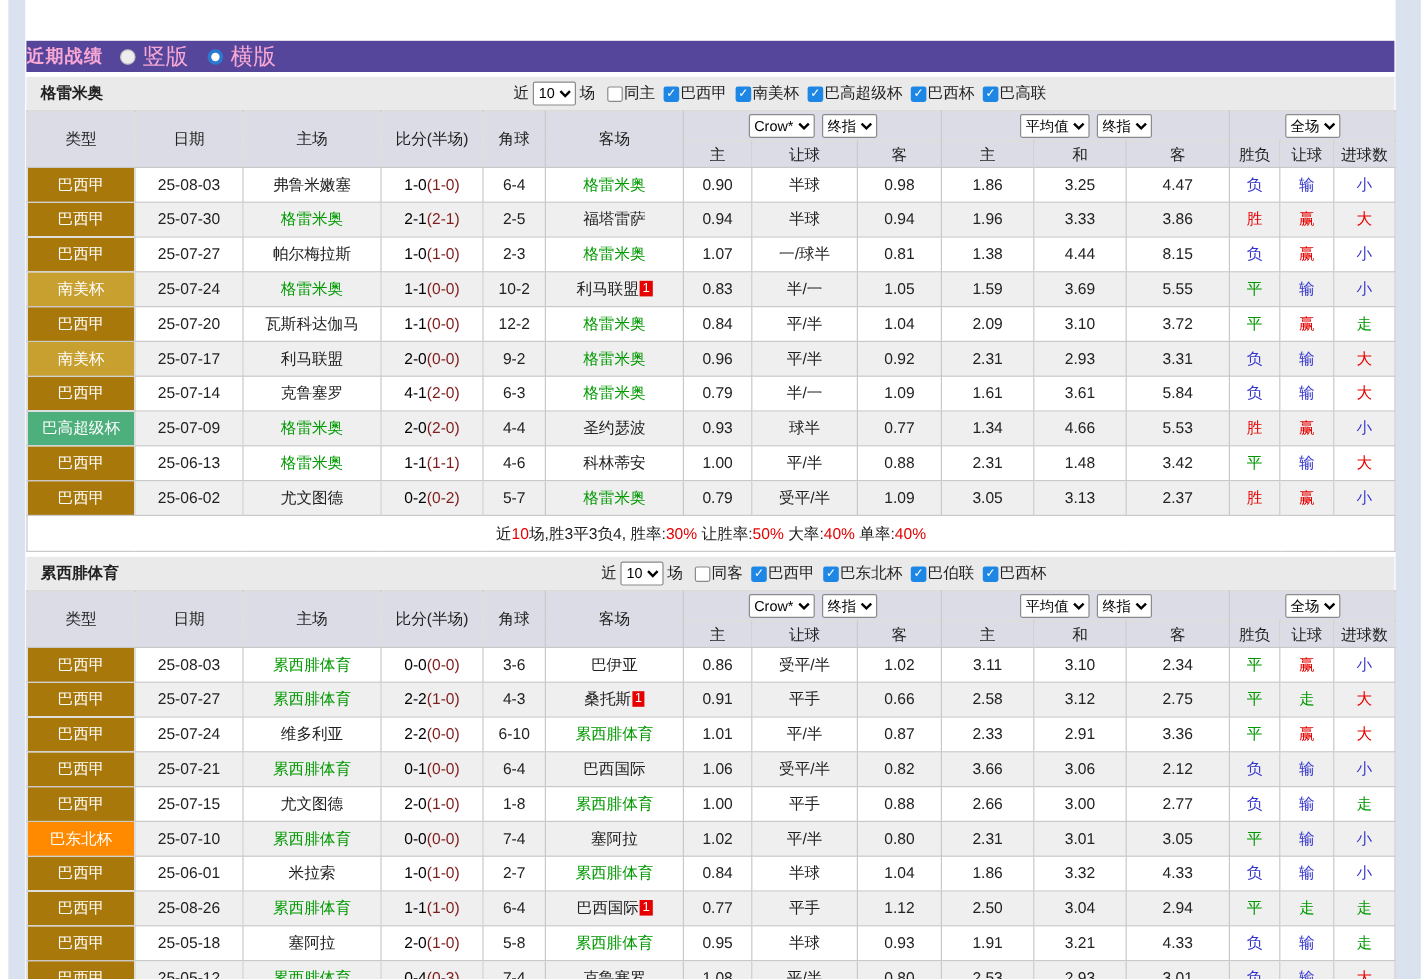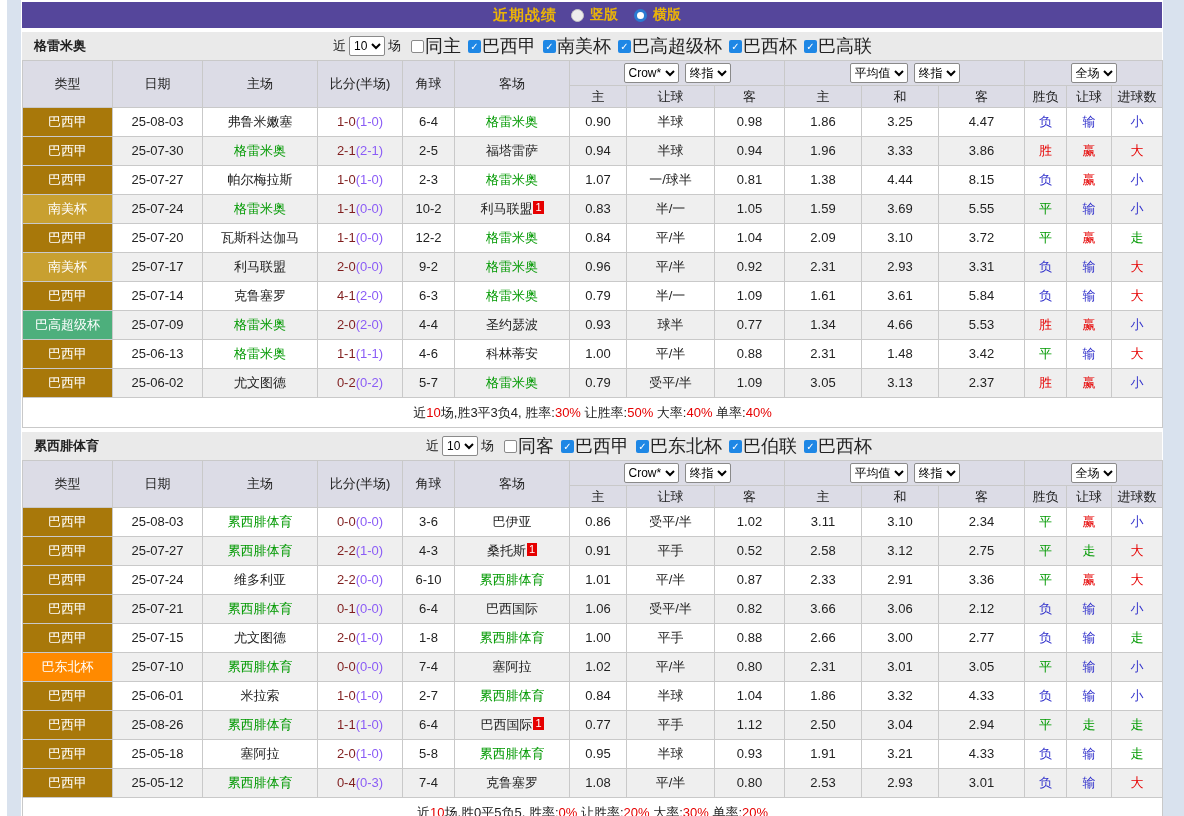--- a/index.html
+++ b/index.html
@@ -3,60 +3,60 @@
 <meta charset="utf-8">
 <style>
   html,body{margin:0;padding:0;width:1184px;height:816px;overflow:hidden;
     font-family:"Liberation Sans","DejaVu Sans",sans-serif;background:#ffffff;color:#222;}
   .strip{position:absolute;top:0;height:816px;background:#D9E2EE;}
   .strip.left{left:7px;width:14px;}
   .strip.right{right:0;width:21px;}
   .content{position:absolute;left:22px;top:2px;width:1140px;}
 
   
-  .topbar{height:26px;background:#55469B;display:flex;align-items:center;justify-content:center;color:#eab308;}
+  .topbar{height:26px;background:#55469B;display:flex;align-items:center;color:#f9a8d4;margin-top:32px;}
   .topbar .title{font-weight:bold;font-size:15px;letter-spacing:1px;margin-right:14px;}
   .radio-group{display:flex;align-items:center;gap:6px;}
   .radio{width:13px;height:13px;border-radius:50%;box-sizing:border-box;display:inline-block;cursor:pointer;}
   .radio.unchecked{background:#EDEDED;border:1px solid #c5c5c5;}
   .radio.checked{background:#fff;border:3px solid #2A7AD2;}
-  .radio-label{font-size:14px;margin-right:10px;font-weight:bold;}
+  .radio-label{font-size:19px;margin-right:10px;}
 
   
   .section{margin-top:4px;}
   .sec-head{height:28px;background:#EAEAEA;display:flex;align-items:center;font-size:13px;}
   .team-name{font-weight:bold;padding-left:12px;}
   .filters{display:flex;align-items:center;margin-left:auto;margin-right:290px;white-space:nowrap;}
   .filters .txt{margin:0 3px;}
   select{font-size:12px;height:20px;background:#fff;border:1px solid #8a8a8a;border-radius:2px;}
   .cb{width:13px;height:13px;display:inline-flex;align-items:center;justify-content:center;
       border-radius:2px;margin-left:7px;box-sizing:border-box;cursor:pointer;flex:0 0 auto;}
   .cb.checked{background:#1E87E5;color:#fff;font-size:10px;font-weight:bold;line-height:13px;}
   .cb.unchecked{background:#fff;border:1px solid #8a8a8a;}
-  .cb-label{font-size:18px;margin-left:1px;}
+  .cb-label{font-size:13px;margin-left:1px;}
 
   
   table{border-collapse:collapse;width:100%;table-layout:fixed;font-size:13px;}
   th,td{border:1px solid #C9C9C9;text-align:center;padding:0;white-space:nowrap;overflow:hidden;}
   table{border:1px solid #15803d;}
   thead th{background:#DCDCE6;font-weight:normal;color:#222;}
   thead tr.h1 th{height:24px;}
   thead tr.h2 th{height:21px;}
   tbody td{height:28px;line-height:28px;}
   tbody tr:nth-child(odd) td{background:#ffffff;}
   tbody tr:nth-child(even) td{background:#EFEFEF;}
   tbody td.let{background:#FBF5EB;}
   tbody td.avg{background:#EAF4F9;}
   td.type{color:#fff;}
   .sel-wrap{display:flex;justify-content:center;gap:6px;align-items:center;}
   .red{color:#E60000;}
   .blue{color:#3333CC;}
   .green{color:#009900;}
-  .score{color:#7f1d1d;}
-  .half{color:#8b5cf6;}
+  .score{color:#000000;}
+  .half{color:#7f1d1d;}
   .badge{display:inline-block;background:#E60000;color:#fff;font-size:11px;line-height:13px;
          padding:0 2px;margin-left:1px;vertical-align:2px;font-weight:normal;}
   tr.summary td{background:#fff !important;height:29px;line-height:29px;font-size:13px;}
   .sum-k{color:#222;}
   .sum-r{color:#E60000;}
 </style>
 </head>
 <body>
 
 <div class="strip left"></div>
@@ -422,21 +422,21 @@
             </tr>
             <tr>
               <td class="type" style="background: rgb(168, 120, 10);">巴西甲</td>
               <td>25-07-27</td>
               <td><span class="green">累西腓体育</span></td>
               <td><span class="score">2-2</span><span class="half">(1-0)</span></td>
               <td>4-3</td>
               <td><span>桑托斯</span><span class="badge">1</span></td>
               <td class="let">0.91</td>
               <td class="let">平手</td>
-              <td class="let">0.52</td>
+              <td class="let">0.66</td>
               <td class="avg">2.58</td>
               <td class="avg">3.12</td>
               <td class="avg">2.75</td>
               <td><span class="green">平</span></td>
               <td><span class="green">走</span></td>
               <td><span class="red">大</span></td>
             </tr>
             <tr>
               <td class="type" style="background: rgb(168, 120, 10);">巴西甲</td>
               <td>25-07-24</td>

